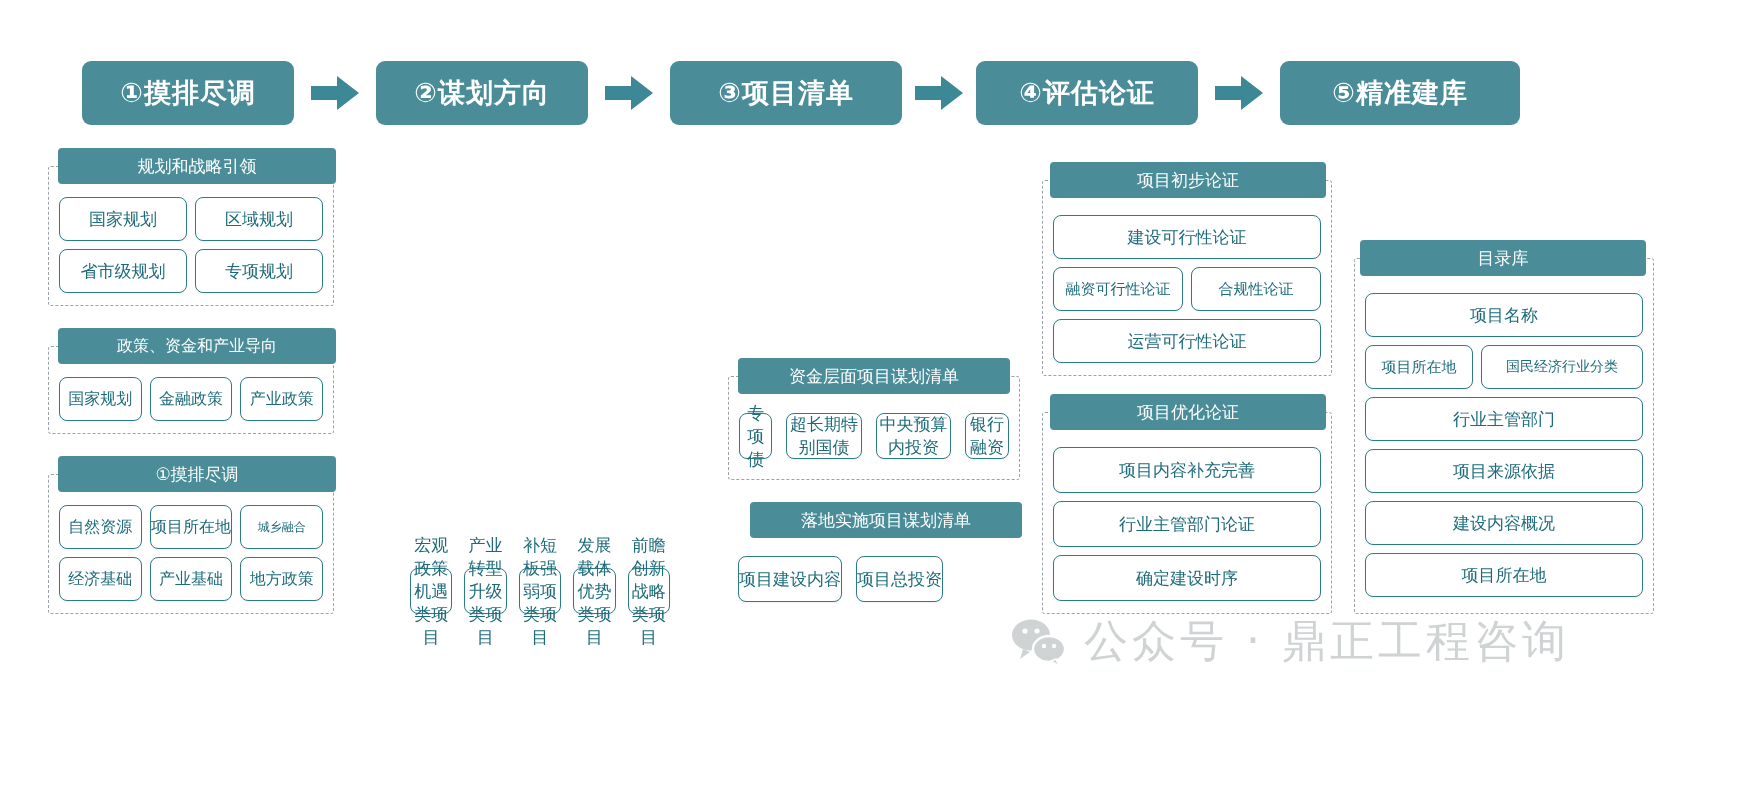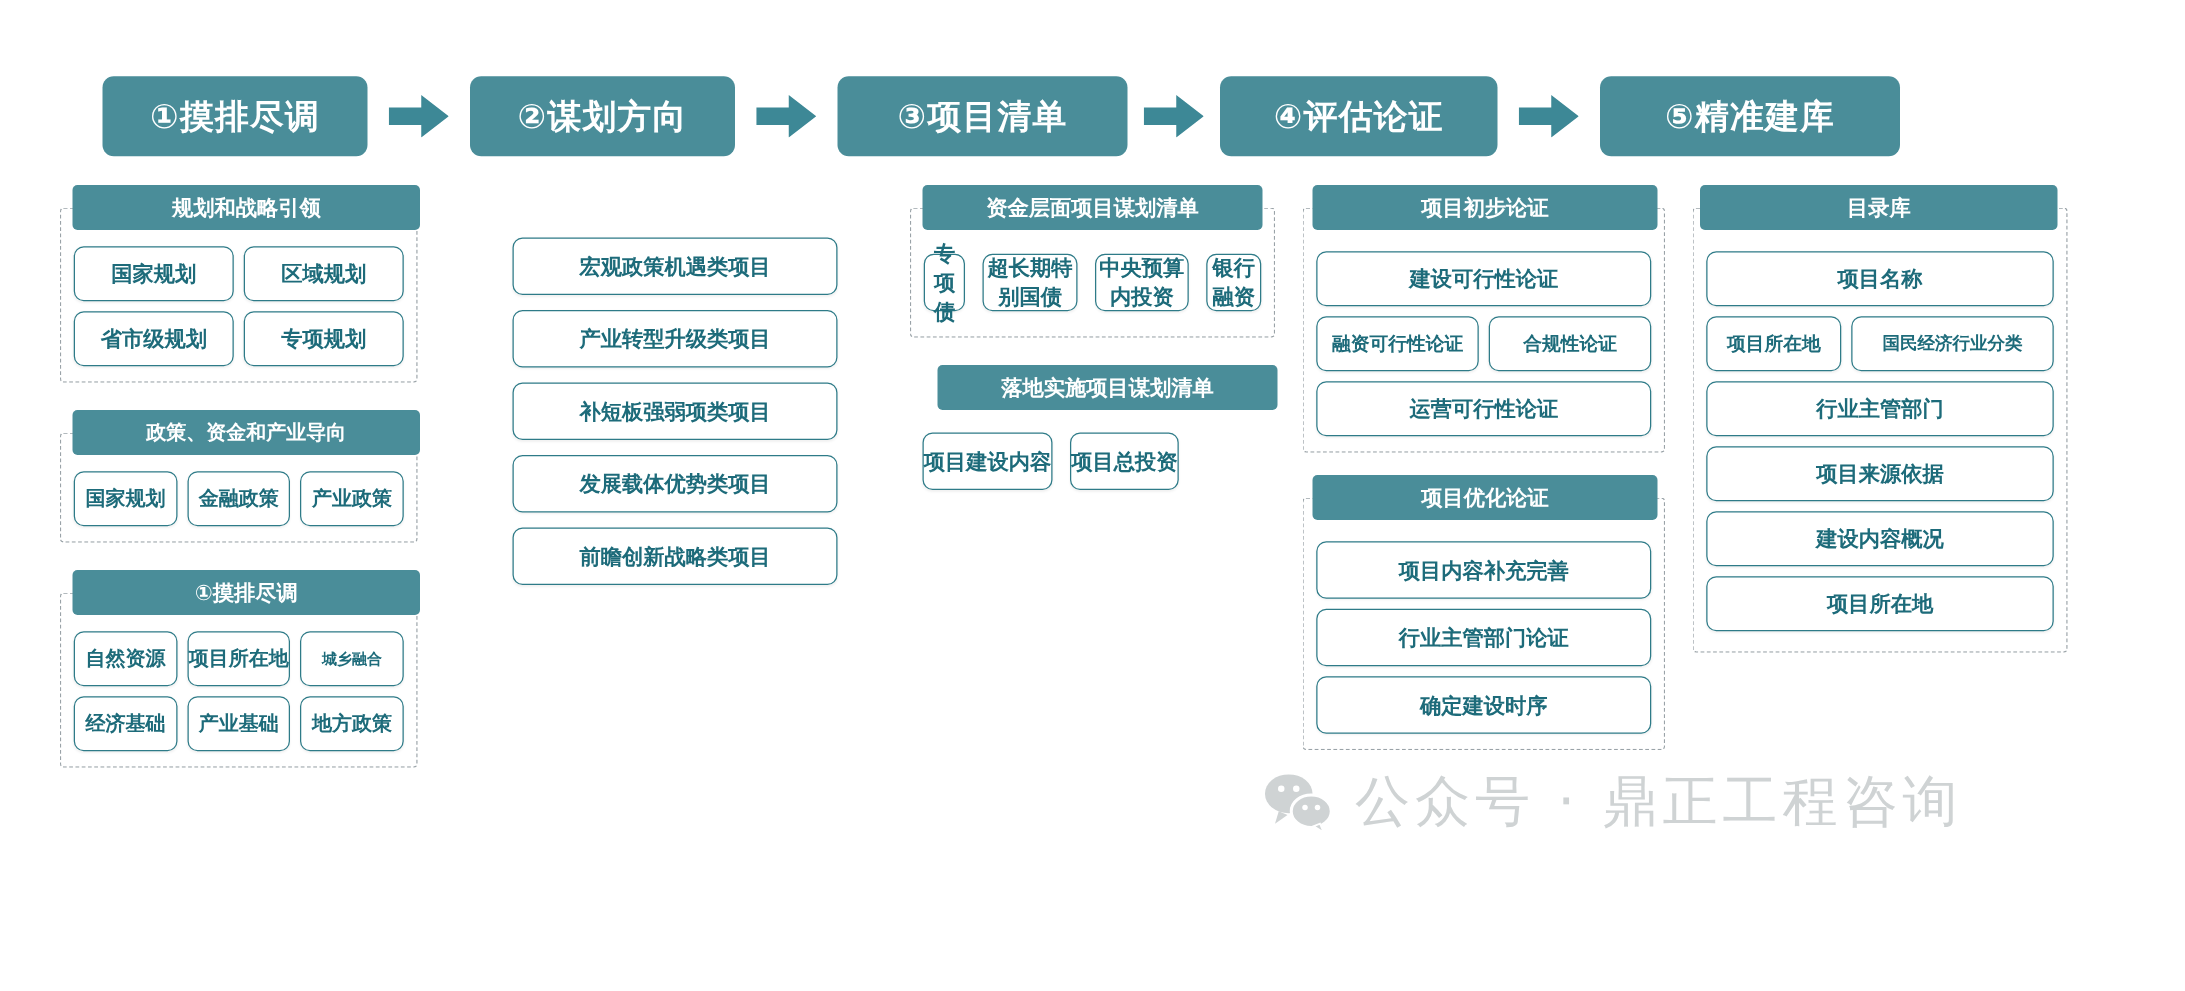--- a/index.html
+++ b/index.html
@@ -43,22 +43,21 @@
     justify-content: center;
   }
   .arrow-svg { display:block; }
 
   
   .cols {
     position: absolute;
     left: 0; top: 148px;
     width: 1748px;
     display: flex;
-    align-items: flex-start;
-    font-weight: bold;
+    align-items: flex-end;
   }
   .col { flex: 0 0 auto; }
 
   
   .group { position: relative; }
   .group + .group { margin-top: 18px; }
 
   .group-title {
     background: #4a8d99;
     color: #ffffff;
@@ -97,21 +96,21 @@
   .chip.h46 { height: 46px; }
 
   .row2 { display: flex; gap: 8px; }
   .row2 + .row2 { margin-top: 8px; }
   .row2 > .chip { flex: 1 1 0; min-width: 0; }
 
   .stack { display: flex; flex-direction: row; gap: 10px; }
   .stack.g14 { gap: 14px; }
 
   
-  .plain-stack { display: flex; flex-direction: column; gap: 12px; }
+  .plain-stack { display: flex; flex-direction: row; gap: 12px; }
 
   
   .watermark {
     position: absolute;
     left: 1010px; top: 612px;
     display: flex;
     align-items: center;
     gap: 16px;
     color: #cfd3d4;
     font-size: 44px;

